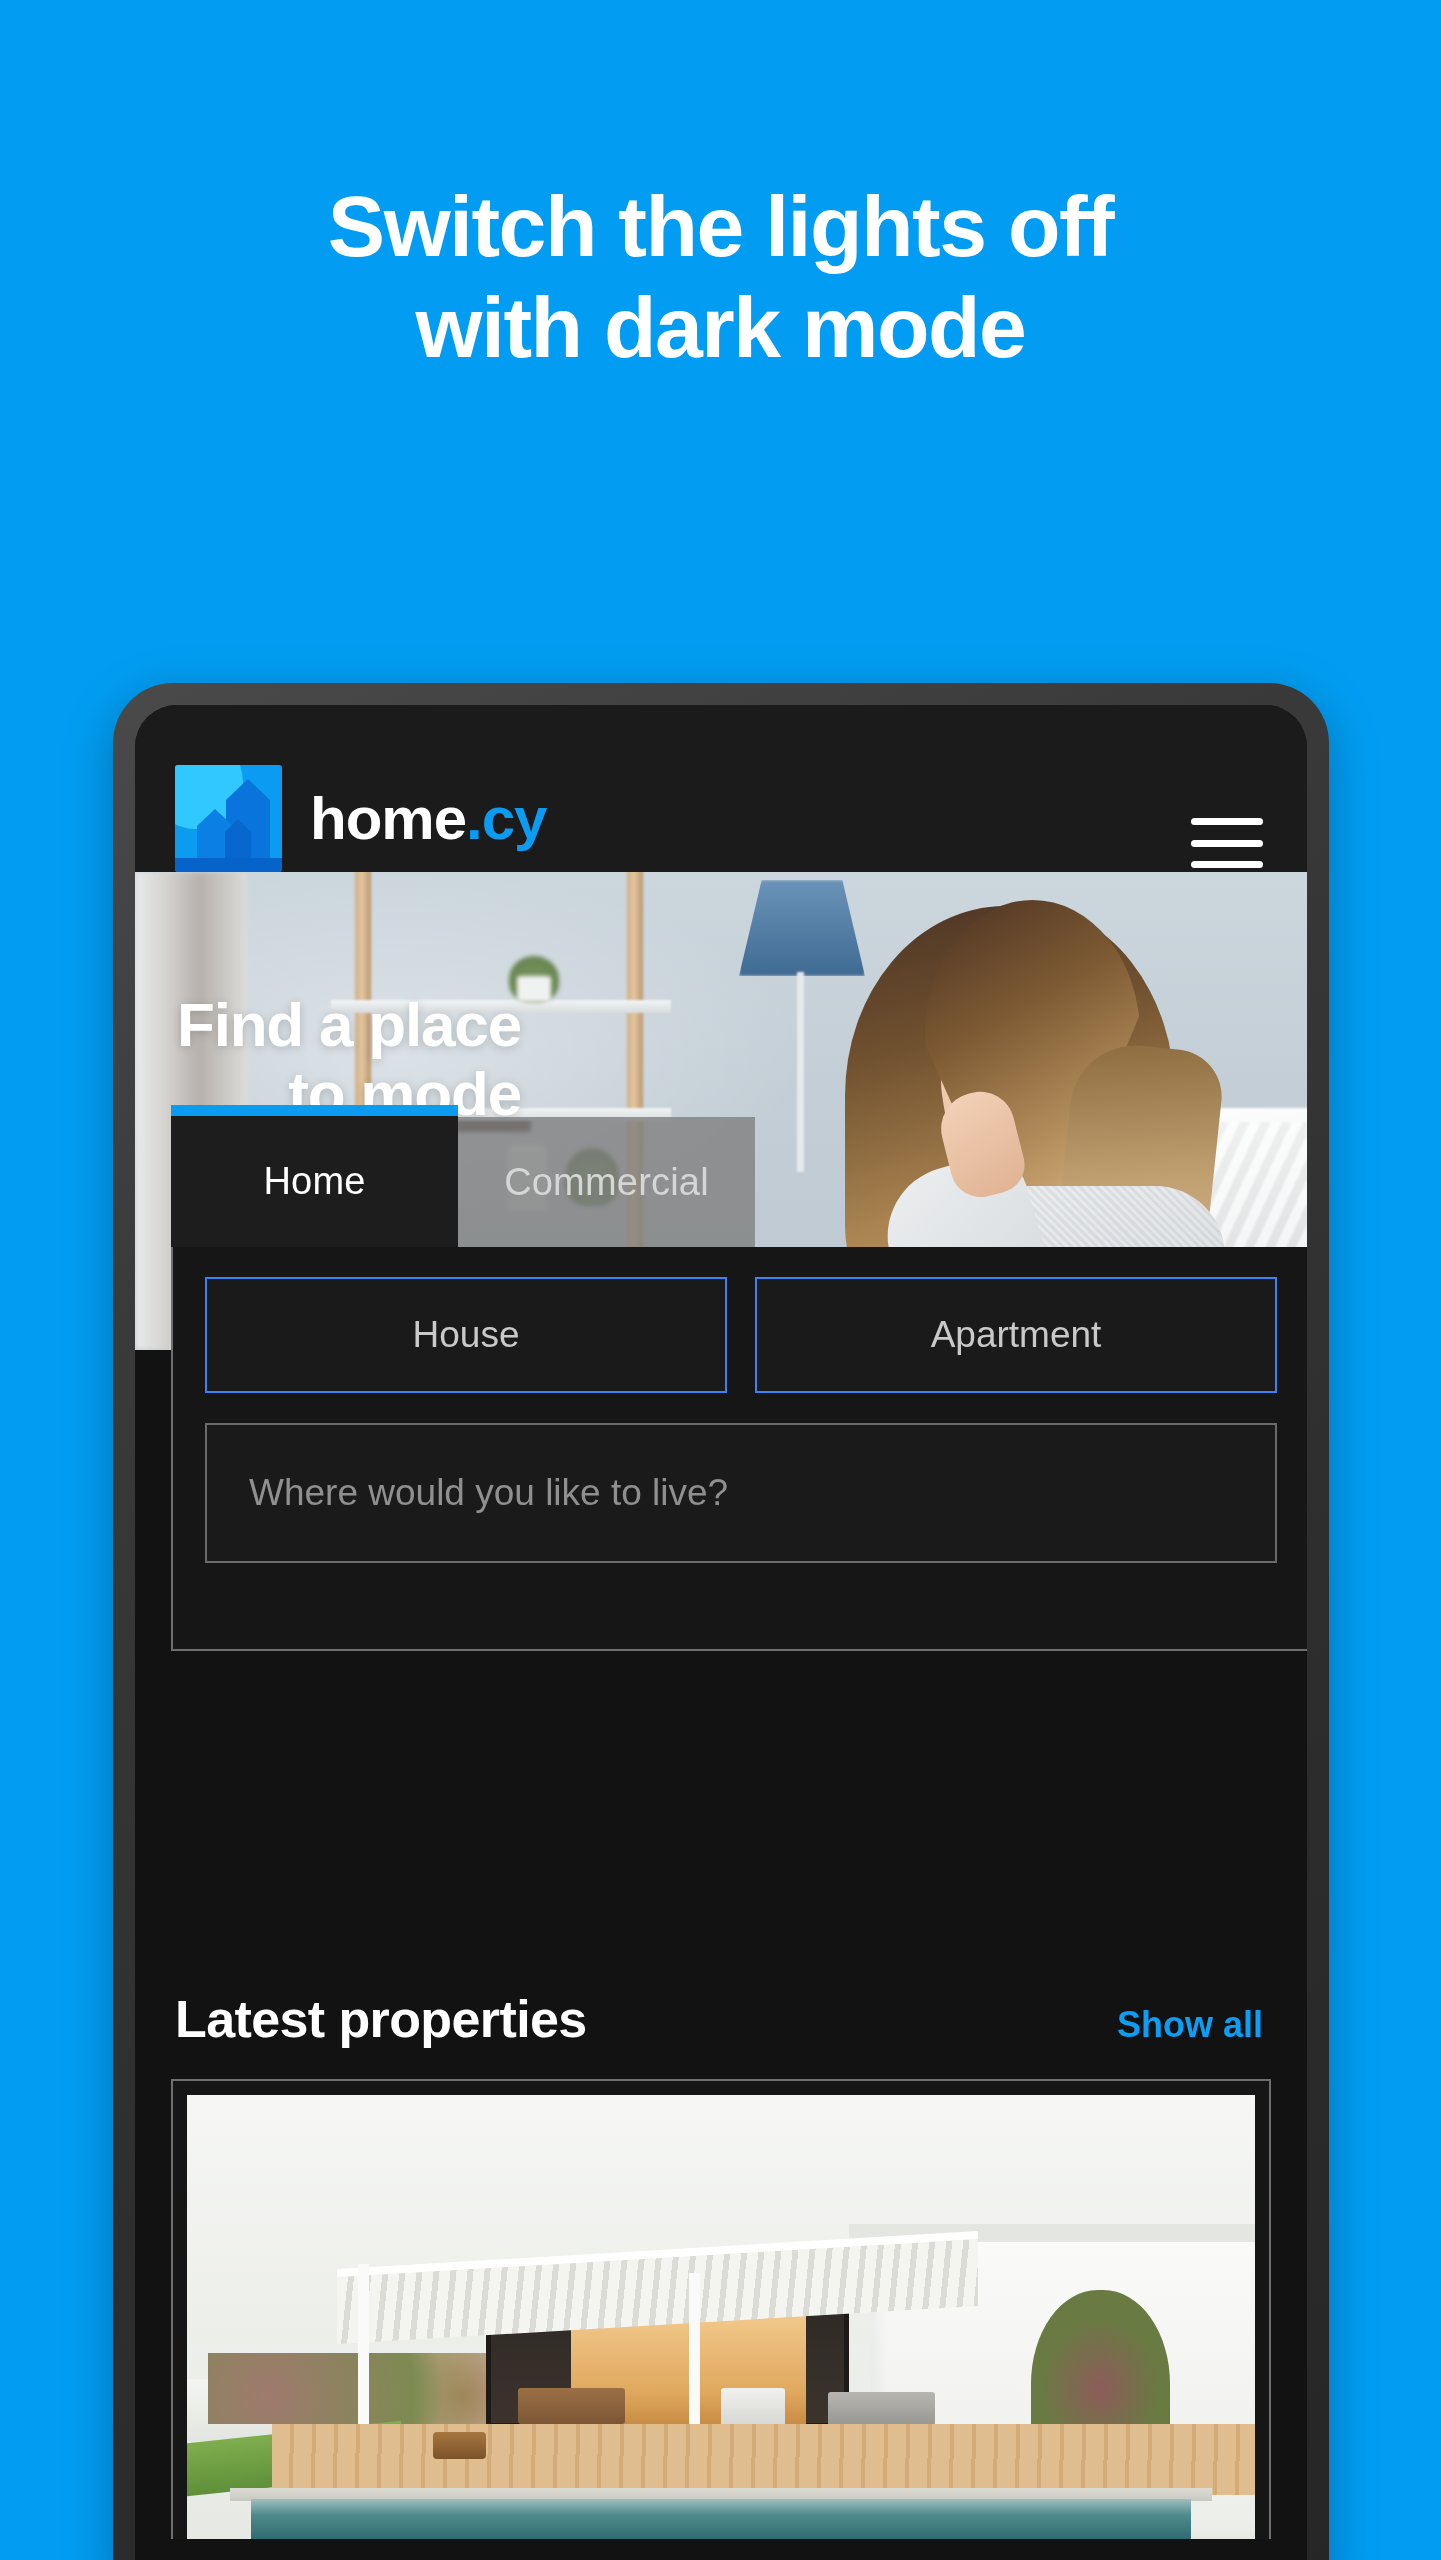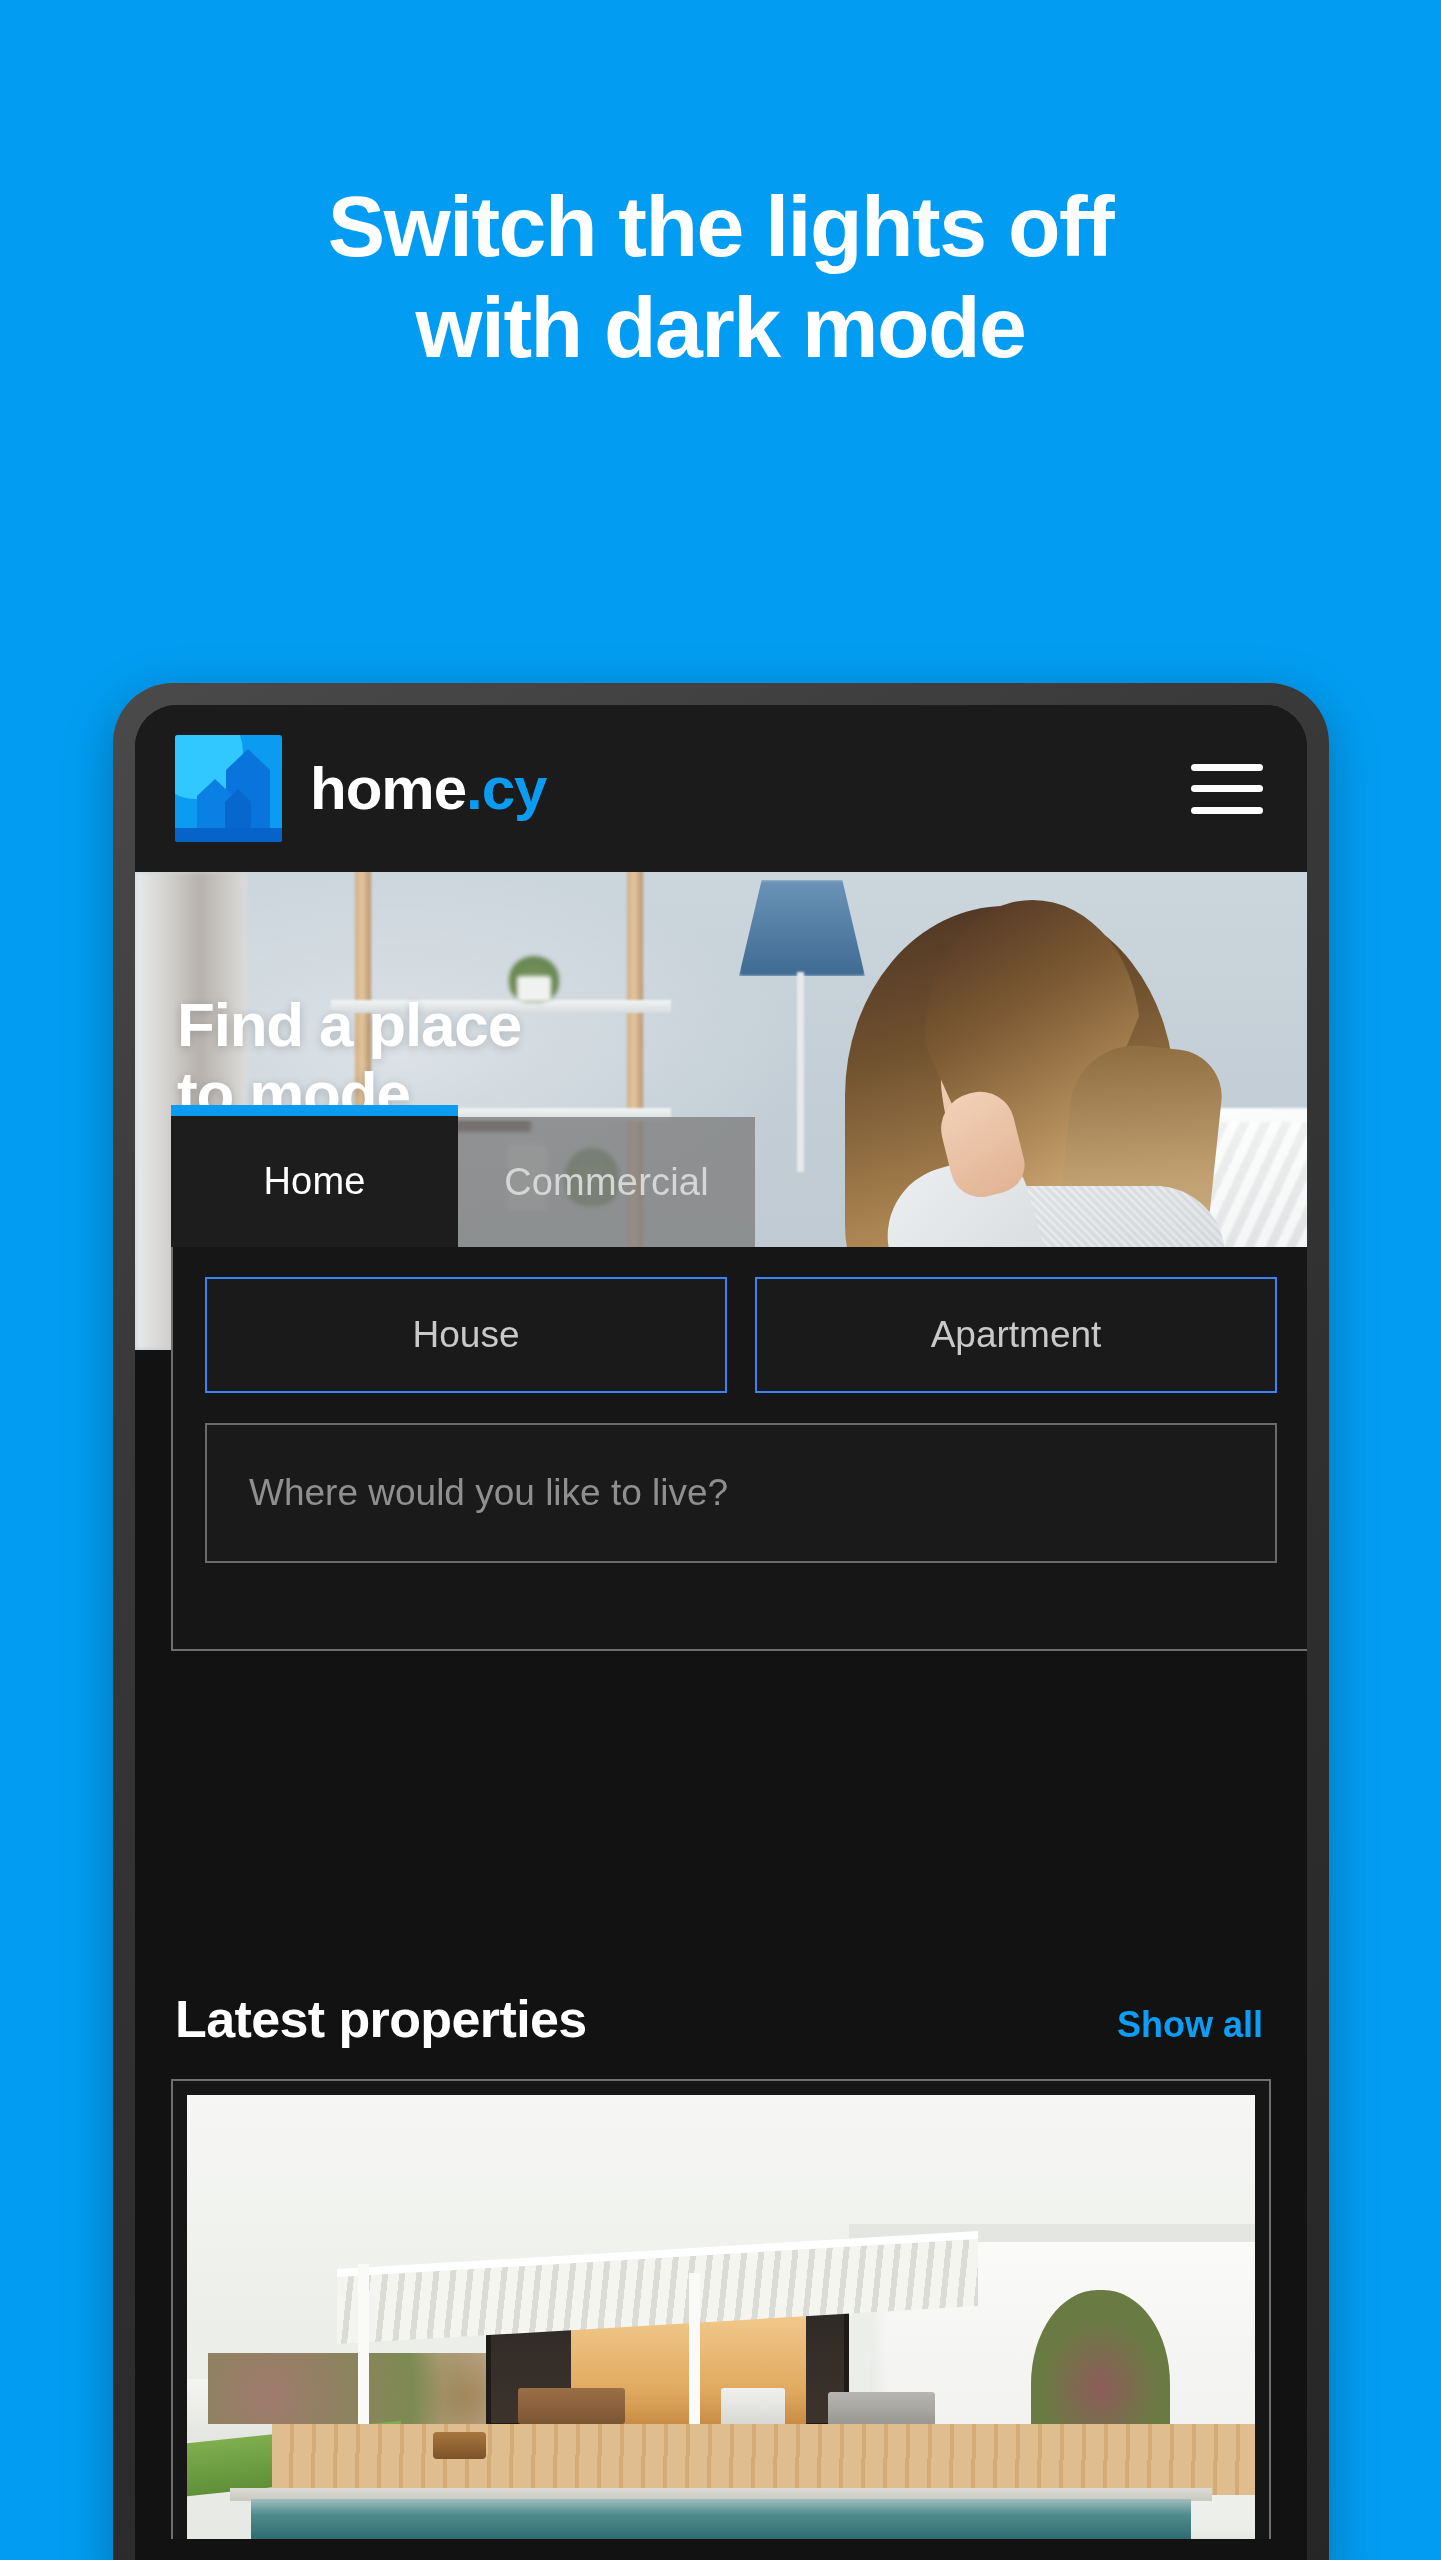--- a/index.html
+++ b/index.html
@@ -42,21 +42,21 @@
     background:#121212;
     border-radius:42px 42px 0 0;
     overflow:hidden;
   }
 
   
   .app-bar{
     height:167px;
     background:#1b1b1b;
     display:flex;
-    align-items:center;
+    align-items:flex-end;
     padding:0 44px 0 40px;
     position:relative;
     z-index:6;
   }
   .brand{ display:flex; align-items:center; gap:28px; }
   .brand-logo{
     width:107px; height:107px;
     border-radius:3px;
     background:#0b9bf0;
     position:relative;
@@ -119,20 +119,21 @@
     display:block; height:7px; width:100%;
     background:#ffffff; border-radius:4px;
   }
 
   
   .hero{
     position:relative;
     height:478px;
     overflow:hidden;
     background:#c2410c;
+    text-align:right;
   }
   .hero-photo{ position:absolute; inset:0; }
   
   .hp-wall{
     position:absolute; inset:0;
     background:
       radial-gradient(ellipse 50% 55% at 22% 38%, rgba(255,255,255,.40), rgba(255,255,255,0) 70%),
       linear-gradient(180deg,#ccd6dd 0%,#c3ced6 45%,#bdc8d0 100%);
   }
   

